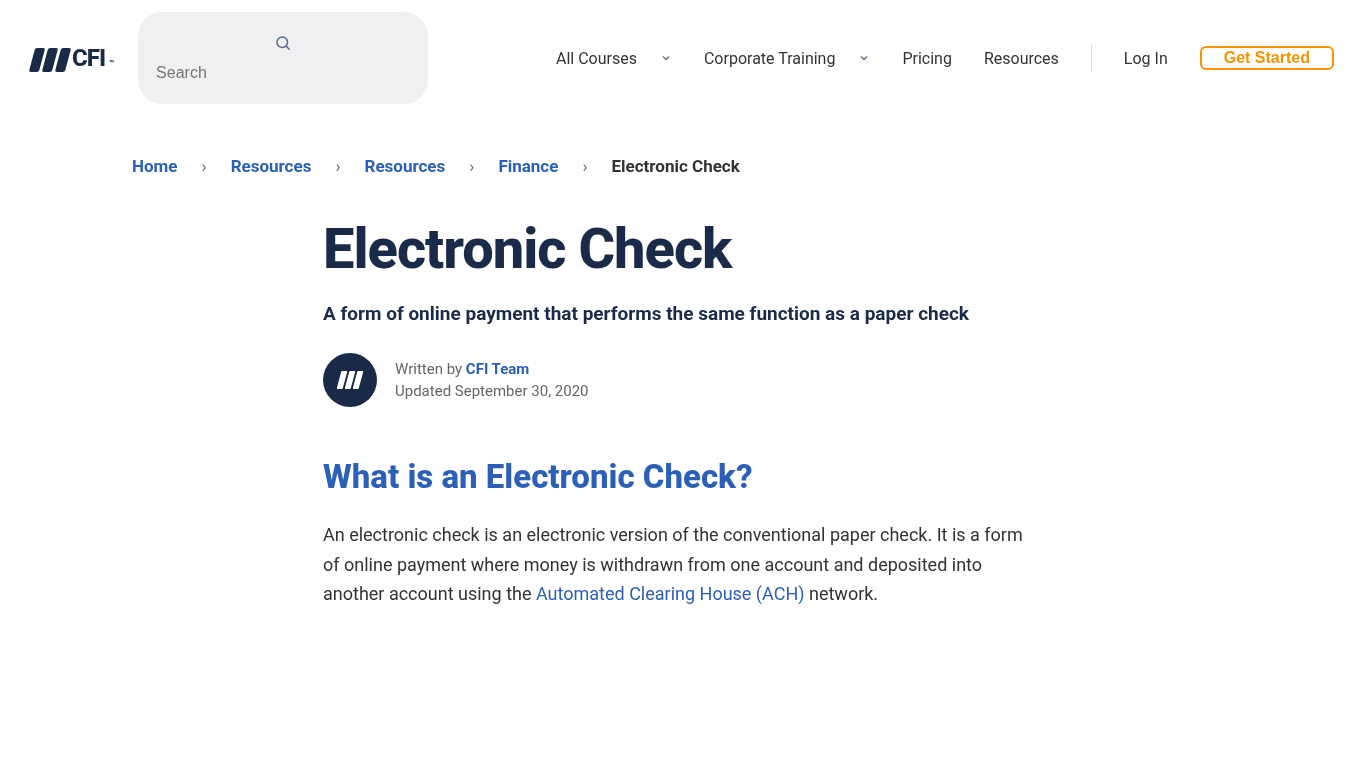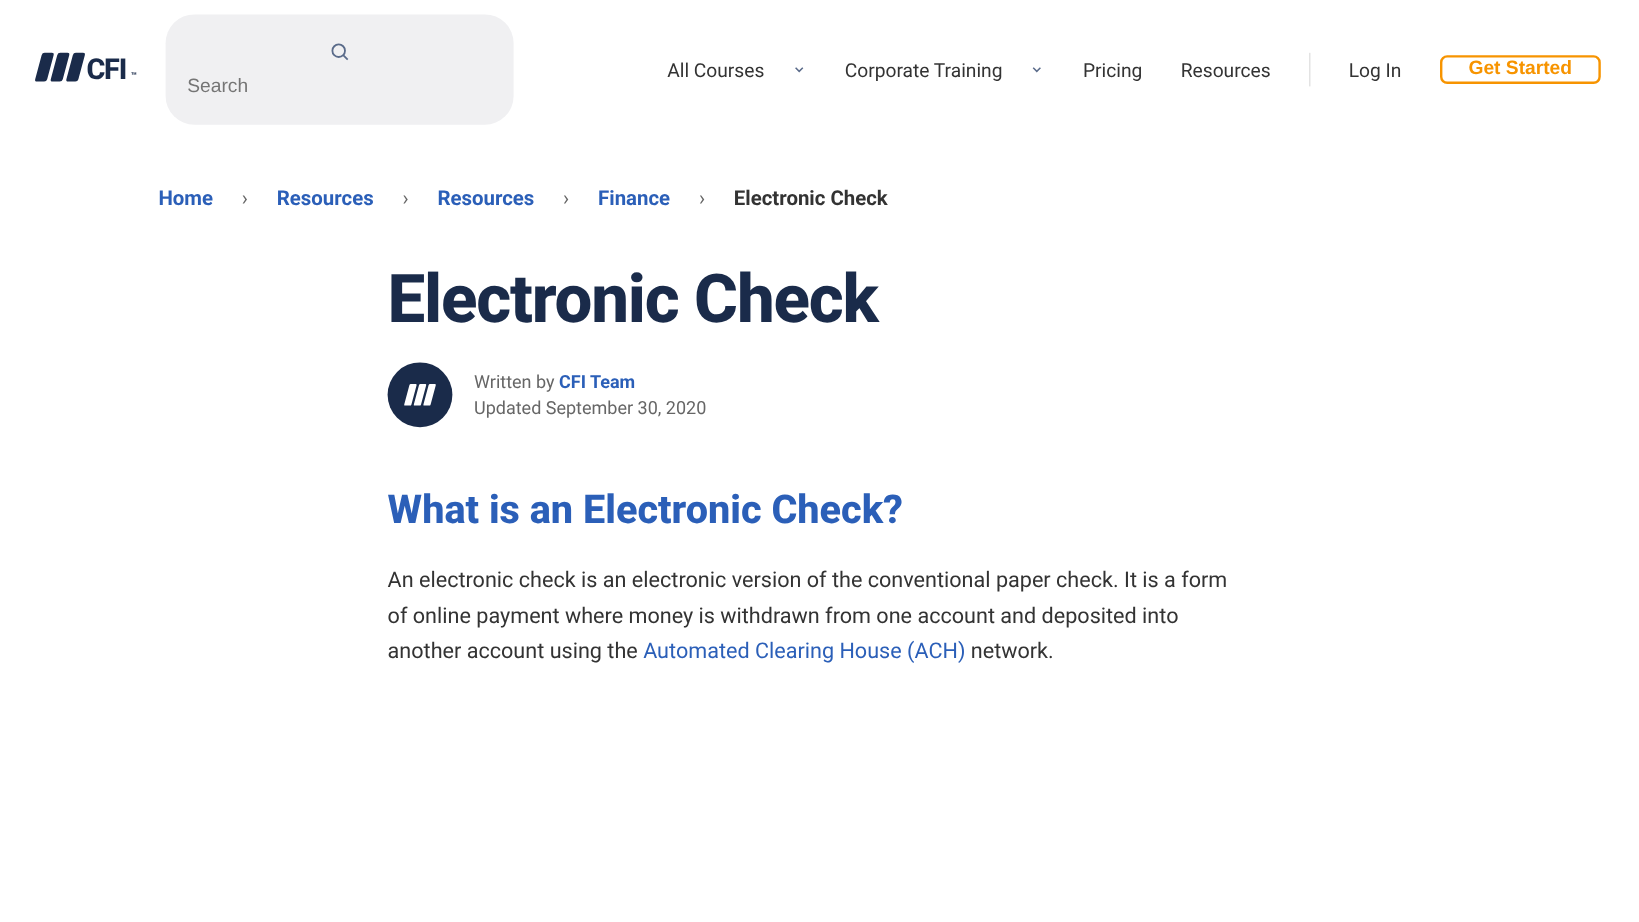--- a/index.html
+++ b/index.html
@@ -13,21 +13,21 @@
       color: #1a1a1a;
     }
     .header {
       display: flex;
       align-items: center;
       padding: 12px 32px;
       gap: 24px;
     }
     .logo {
       display: flex;
-      align-items: flex-start;
+      align-items: flex-end;
       gap: 4px;
       font-weight: 800;
       font-size: 24px;
       color: #1a2b4a;
     }
     .logo-bars {
       display: flex;
       gap: 3px;
       align-items: flex-end;
     }
@@ -259,20 +259,21 @@
   <span class="breadcrumb-sep">›</span>
   <span class="breadcrumb-link">Resources</span>
   <span class="breadcrumb-sep">›</span>
   <span class="breadcrumb-link">Finance</span>
   <span class="breadcrumb-sep">›</span>
   <span class="breadcrumb-current">Electronic Check</span>
 </nav>
 
 <main class="content">
   <h1 class="page-title">Electronic Check</h1>
+  <p class="subtitle">A form of online payment that performs the same function as a paper check</p>
 
   <div class="author-row">
     <div class="author-avatar">
       <div class="avatar-bars">
         <div class="avatar-bar"></div>
         <div class="avatar-bar"></div>
         <div class="avatar-bar"></div>
       </div>
     </div>
     <div class="author-meta">

